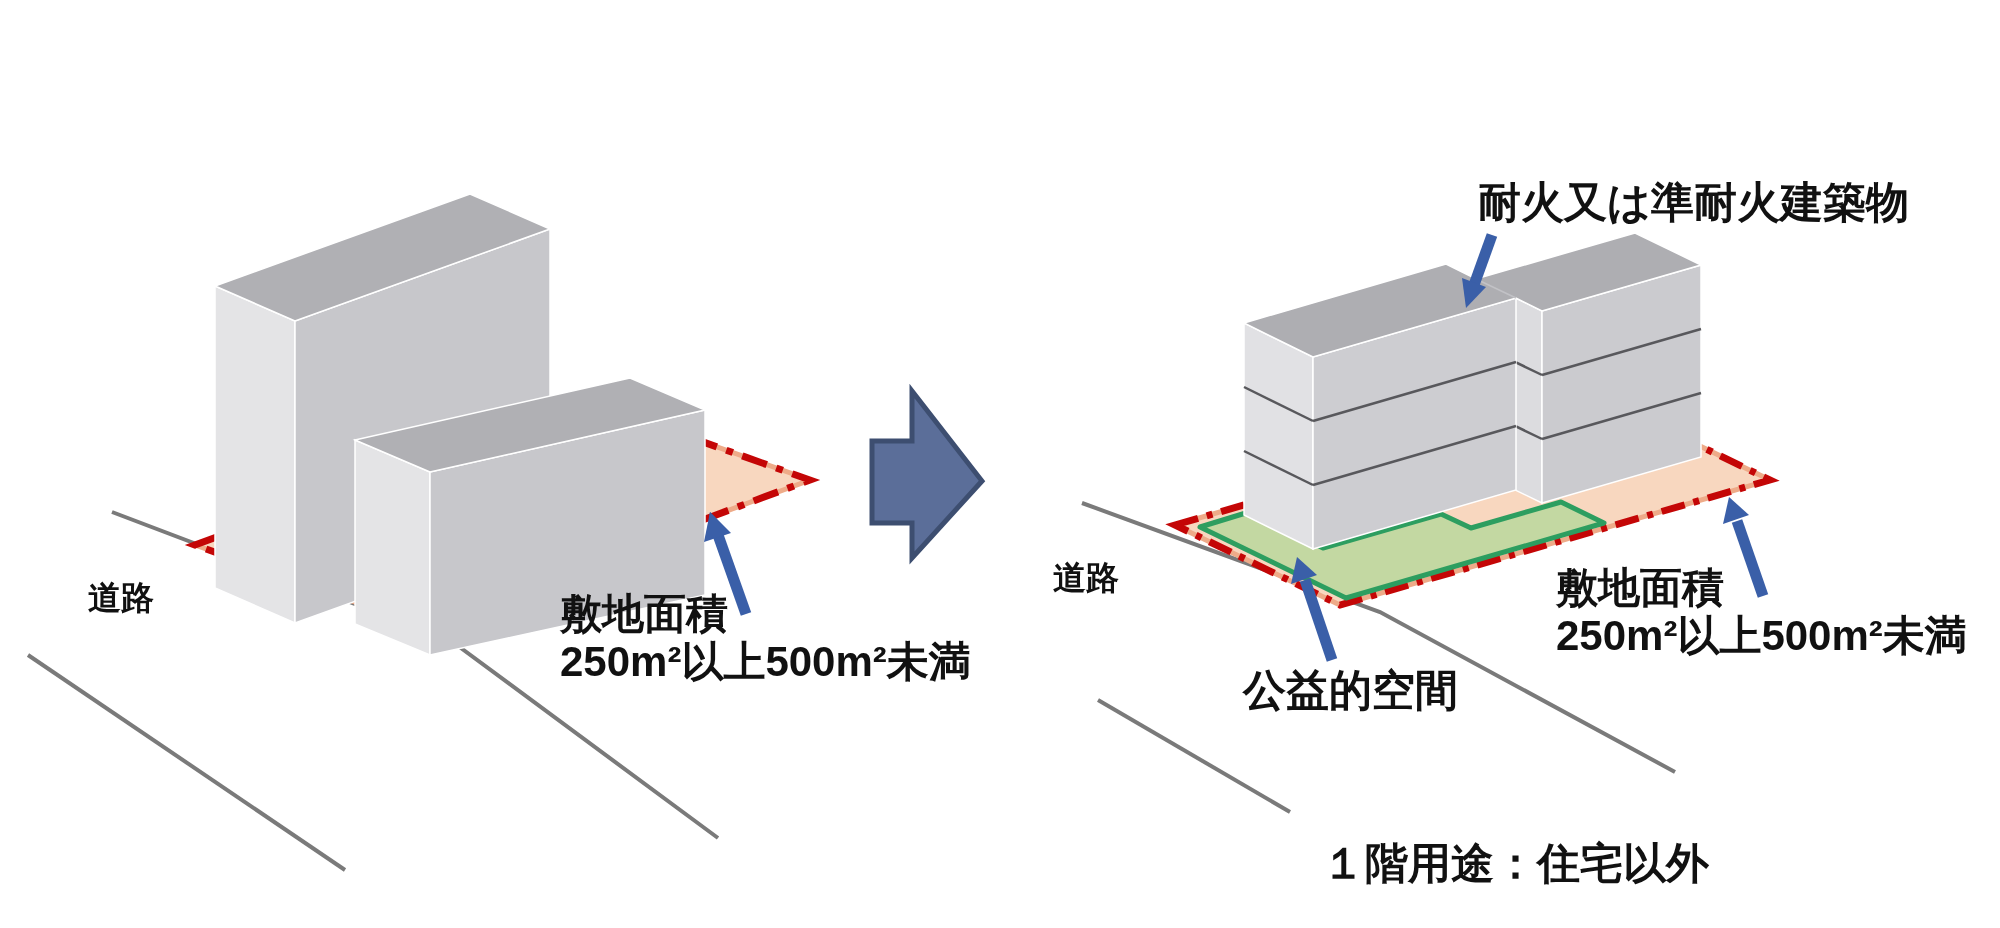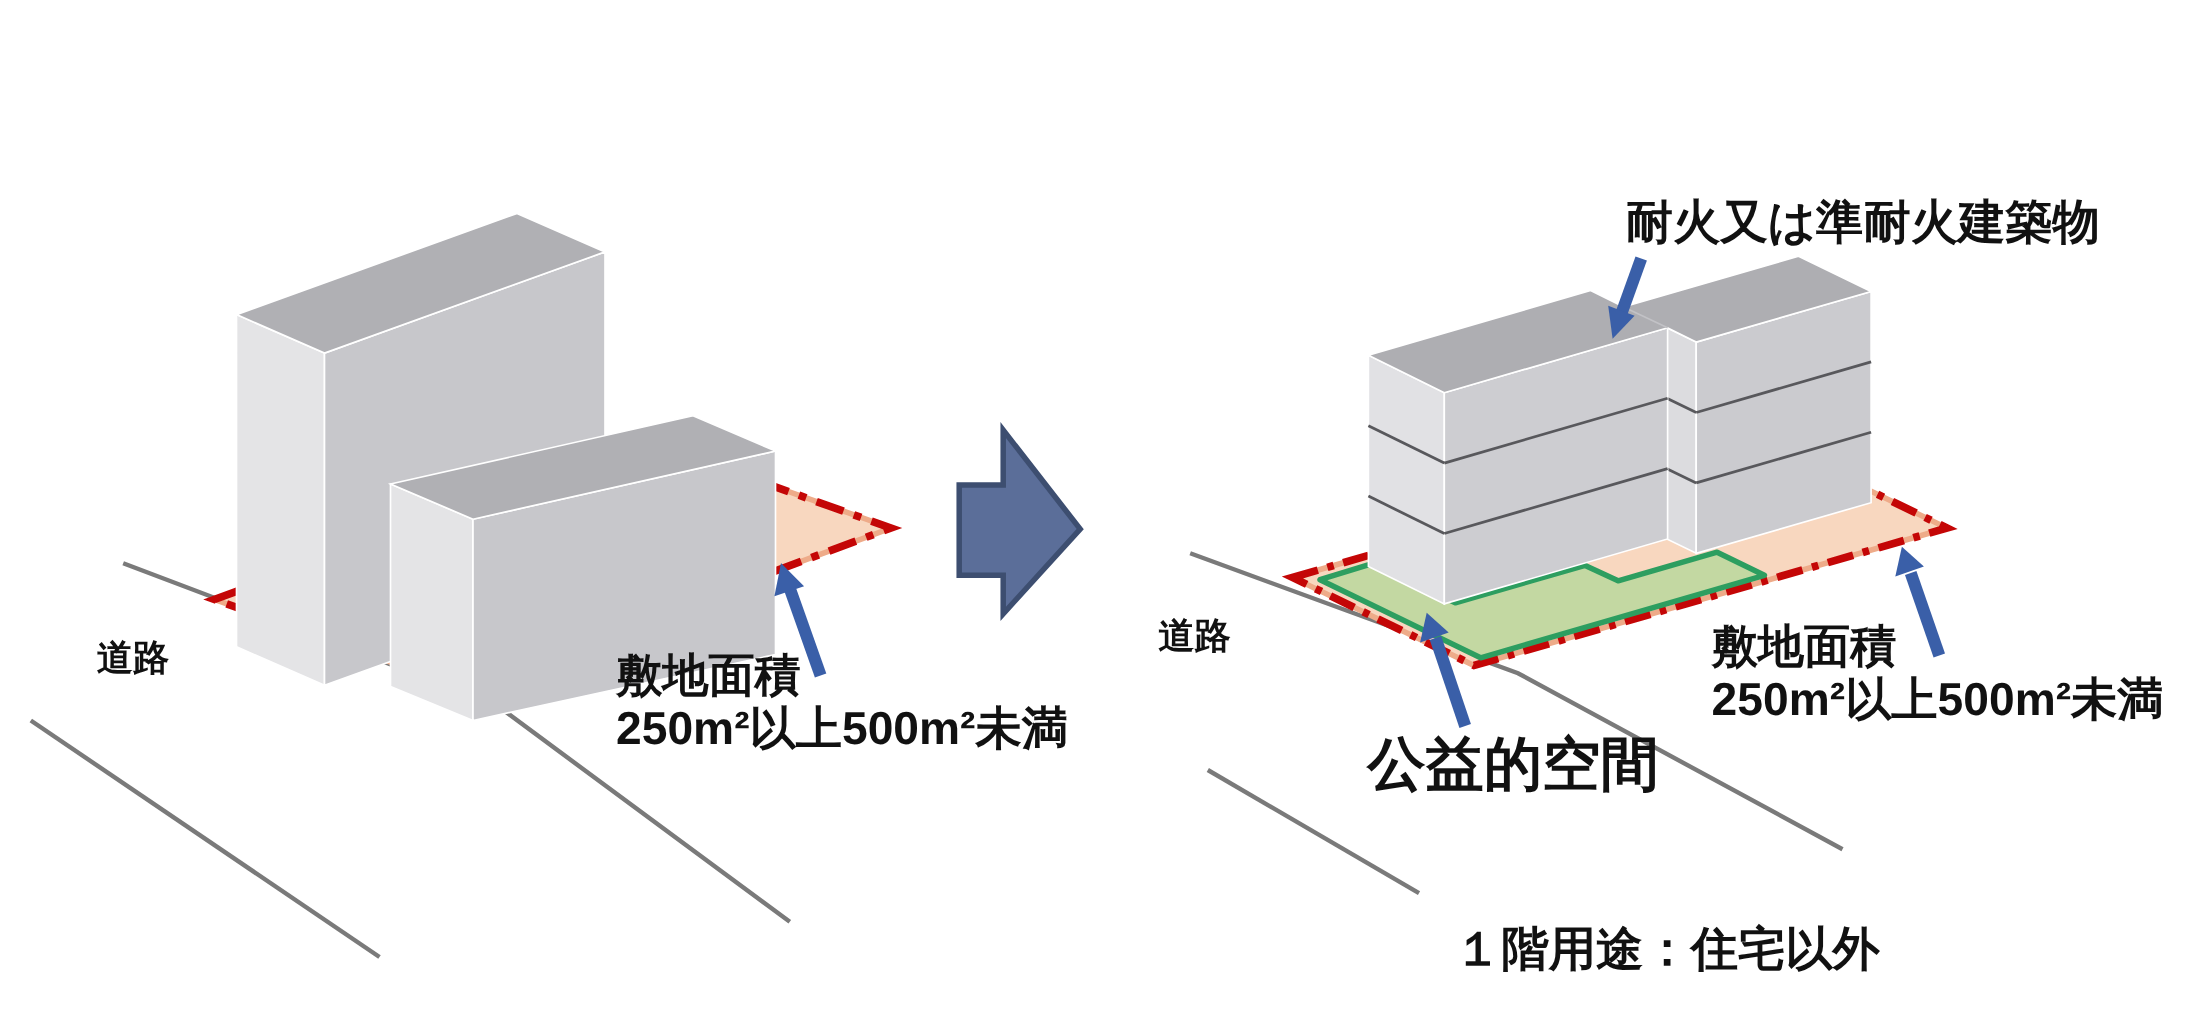--- a/index.html
+++ b/index.html
@@ -29,21 +29,21 @@
   }
   .lb-before{left:68px;top:62px;width:239px;height:70px;}
   .lb-after{left:1020px;top:62px;width:243px;height:68px;}
   .road{font-size:33px;}
   .road-before{left:88px;top:580px;}
   .road-after{left:1053px;top:560px;}
   .site-block{font-size:42px;line-height:1.14;}
   .site-before{left:560px;top:590px;}
   .site-after{left:1556px;top:564px;}
   .fireproof{left:1430px;top:178px;font-size:43px;margin-left:48px;}
-  .public-space{left:1243px;top:664px;font-size:53px;line-height:1.22;}
+  .public-space{left:1243px;top:664px;font-size:43px;line-height:1.22;}
   .notes{left:1322px;top:832px;font-size:43px;line-height:1.45;}
 </style>
 </head>
 <body>
 
 <div class="canvas">
 
   <svg class="scene" width="2000" height="928" viewBox="0 0 2000 928">
 
     <g>

